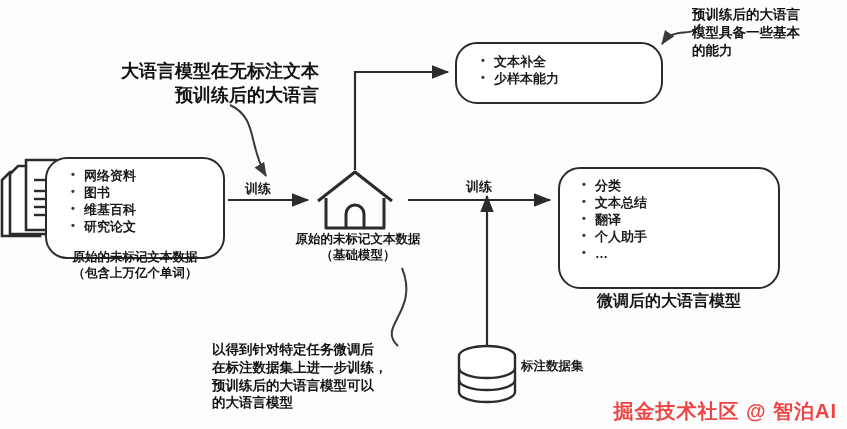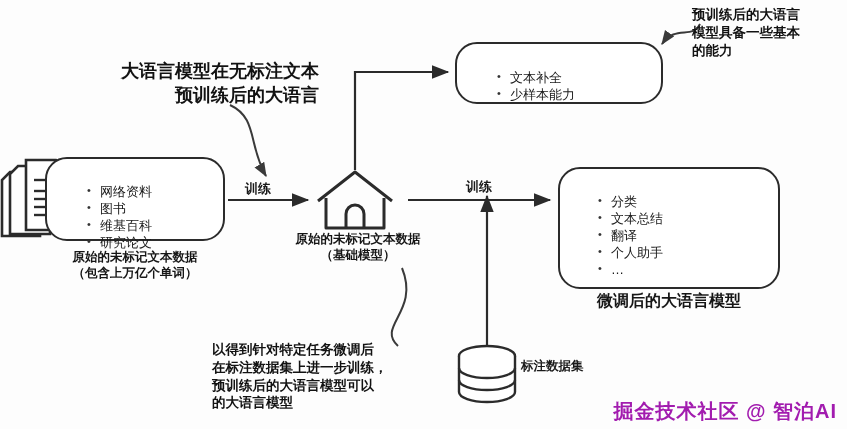--- a/index.html
+++ b/index.html
@@ -17,21 +17,21 @@
   .node{position:absolute;box-sizing:border-box;}
 
   .rbox{
     border:2.5px solid #2b2b2b;
     border-radius:22px;
     background:#ffffff;
   }
   .bullets{
     position:absolute;
     list-style:none;
-    margin:16px;padding:0;
+    margin:0;padding:0;font-weight:bold;
   }
   .bullets li{
     position:relative;
     padding-left:15px;
     line-height:1.30;
     white-space:nowrap;
     color:#1a1a1a;
   }
   .bullets li:before{
     content:"\2022";
@@ -64,29 +64,29 @@
   .small-label{
     position:absolute;
     color:#1a1a1a;
     font-weight:700;
     white-space:nowrap;
   }
 
   .watermark{
     position:absolute;
     right:10px;bottom:4px;
-    color:#a21caf;
+    color:#ef4444;
     font-size:20px;
     font-weight:700;
     letter-spacing:1px;
     white-space:nowrap;
   }
 
   
-  #box-sources{left:45px;top:157px;width:180px;height:84px;}
+  #box-sources{left:45px;top:157px;width:180px;height:102px;}
   #list-sources{left:22px;top:9px;font-size:13px;}
 
   #box-base-caps{left:455px;top:42px;width:208px;height:62px;}
   #list-base-caps{left:22px;top:10px;font-size:13px;}
 
   #box-finetuned{left:558px;top:167px;width:222px;height:122px;}
   #list-finetuned{left:20px;top:9px;font-size:13px;}
 
   #caption-sources{left:10px;top:250px;width:250px;font-size:12.5px;}
   #caption-base{left:258px;top:232px;width:200px;font-size:12.5px;}

